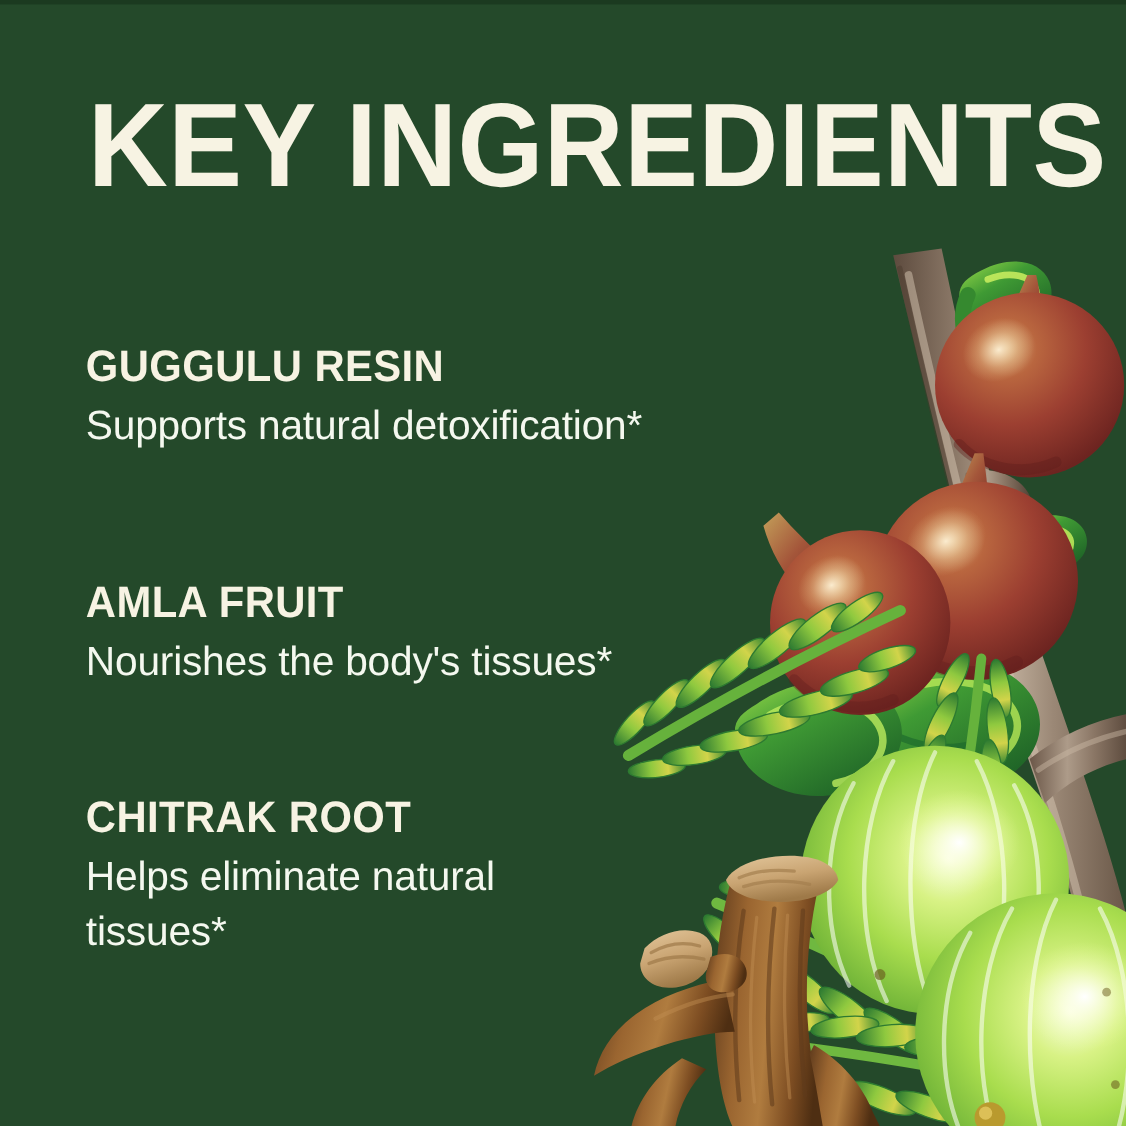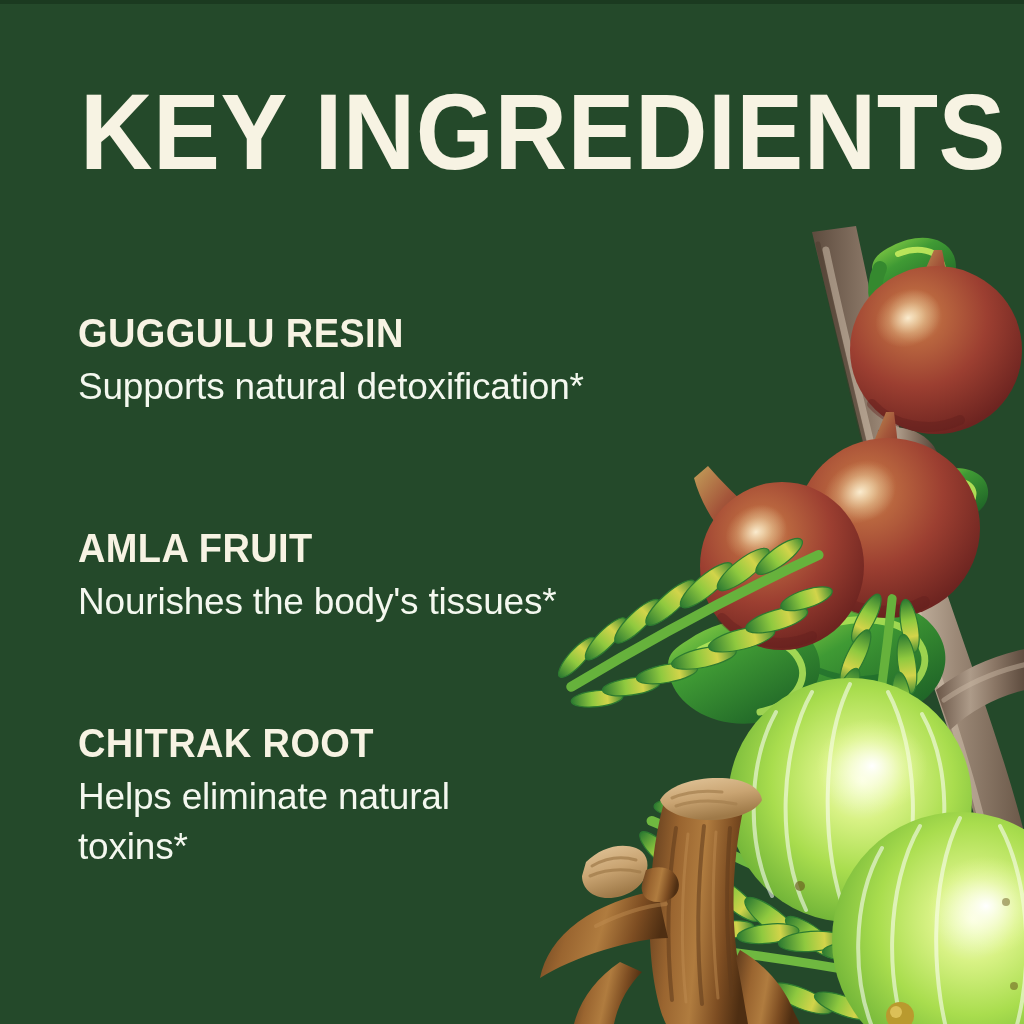--- a/index.html
+++ b/index.html
@@ -393,17 +393,17 @@
       <div class="ing-desc">Supports natural detoxification*</div>
     </div>
 
     <div class="ingredient ing-2">
       <div class="ing-name">AMLA FRUIT</div>
       <div class="ing-desc">Nourishes the body's tissues*</div>
     </div>
 
     <div class="ingredient ing-3">
       <div class="ing-name">CHITRAK ROOT</div>
-      <div class="ing-desc">Helps eliminate natural toxins*</div>
+      <div class="ing-desc">Helps eliminate natural tissues*</div>
     </div>
 
   </div>
 </div>
 
 </body></html>

